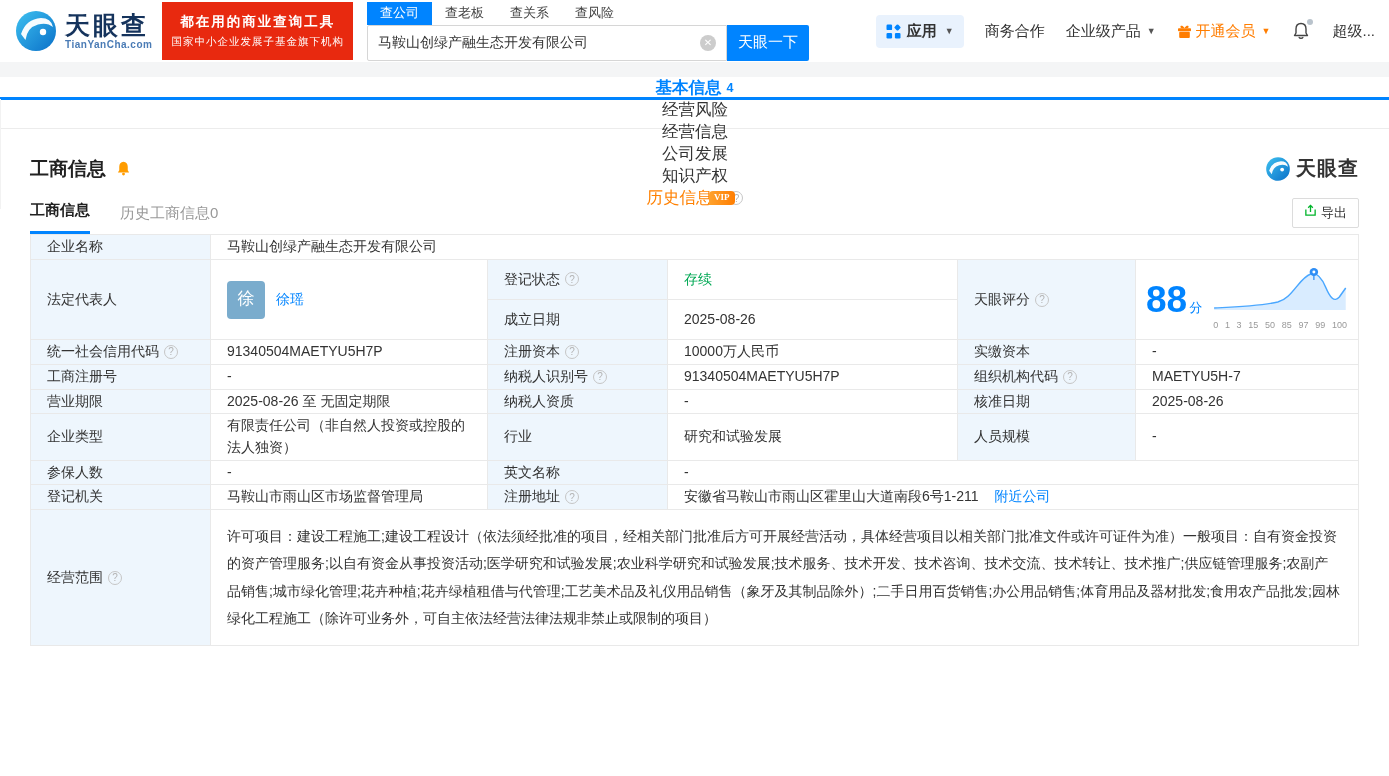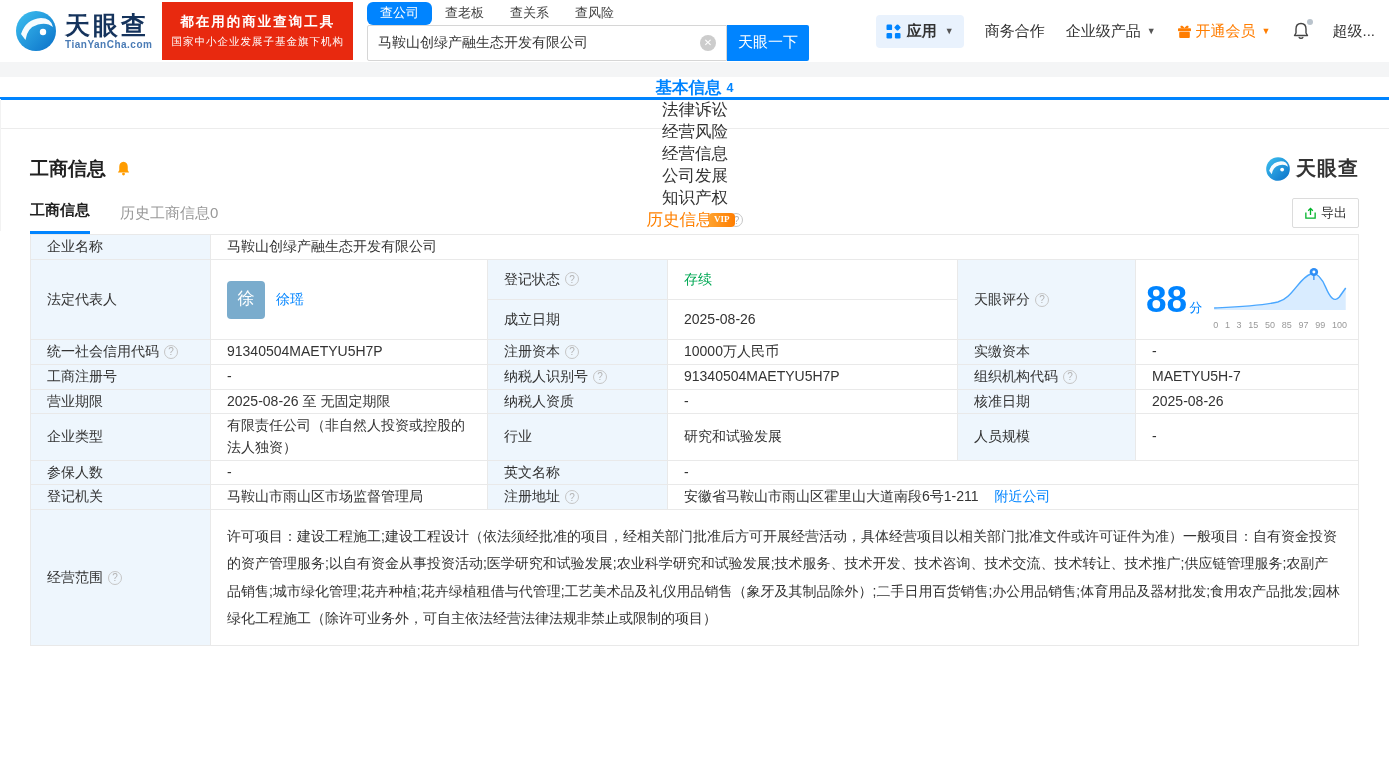--- a/index.html
+++ b/index.html
@@ -12,21 +12,21 @@
   .header { height: 62px; display: flex; align-items: center; padding: 0 14px; background: #fff; }
   .logo { display: flex; align-items: center; gap: 7px; cursor: pointer; }
   .logo-cn { font-size: 25px; font-weight: bold; color: #15335c; letter-spacing: 3px; line-height: 1.1; }
   .logo-en { font-size: 10px; color: #4a7bb5; letter-spacing: .5px; font-weight: bold; }
   .promo { background: #e8290f; color: #fff; text-align: center; padding: 10px 9px; margin-left: 10px; line-height: 1.55; }
   .promo-l1 { font-size: 13.5px; font-weight: bold; letter-spacing: 2px; }
   .promo-l2 { font-size: 10.5px; letter-spacing: 1px; }
   .search-wrap { margin-left: 14px; }
   .search-tabs { display: flex; align-items: center; font-size: 13px; color: #444; }
   .stab { padding: 2px 13px 3px; cursor: pointer; }
-  .stab.active { background: #0084ff; color: #fff; border-radius: 6px; }
+  .stab.active { background: #0084ff; color: #fff; }
   .search-box { display: flex; width: 442px; }
   .search-input-wrap { flex: 1; height: 36px; border: 1px solid #d6d6d6; border-radius: 2px 0 0 2px; display: flex; align-items: center; padding: 0 10px; background: #fff; }
   .search-input { border: none; outline: none; flex: 1; font-size: 14px; color: #333; font-family: inherit; }
   .clear-icon { width: 16px; height: 16px; border-radius: 50%; background: #ccc; color: #fff; font-size: 10px; display: flex; align-items: center; justify-content: center; cursor: pointer; }
   .search-btn { width: 82px; height: 36px; background: #0084ff; border: none; color: #fff; font-size: 15px; border-radius: 0 2px 2px 0; cursor: pointer; font-family: inherit; }
   .header-right { margin-left: auto; display: flex; align-items: center; gap: 21px; font-size: 15px; color: #333; white-space: nowrap; }
   .apps-btn { background: #e9f2fd; border-radius: 4px; padding: 7px 10px; display: flex; gap: 6px; align-items: center; font-weight: bold; cursor: pointer; }
   .caret { font-size: 9px; color: #555; margin-left: 2px; }
   .menu-item { cursor: pointer; display: flex; align-items: center; gap: 4px; }
   .vip-link { color: #ff7d00; }
@@ -48,21 +48,21 @@
   
   .section-head { display: flex; align-items: center; margin: 26px 30px 0; }
   .section-title { font-size: 19px; font-weight: bold; color: #222; }
   .section-bell { margin-left: 9px; display: flex; cursor: pointer; }
   .brand { margin-left: auto; display: flex; align-items: center; gap: 5px; }
   .brand-text { font-size: 20px; font-weight: bold; color: #333; letter-spacing: 1px; }
   
   .subtabs { display: flex; align-items: flex-end; margin: 16px 30px 0; }
   .subtab { font-size: 15px; color: #999; margin-right: 30px; padding-bottom: 11px; cursor: pointer; }
   .subtab.active { color: #222; font-weight: bold; border-bottom: 3px solid #0084ff; }
-  .export-btn { margin-left: auto; margin-bottom: 6px; border: 1px solid #dcdcdc; background: #fff; border-radius: 2px; padding: 5px 11px; font-size: 13px; color: #333; display: flex; align-items: center; gap: 4px; cursor: pointer; font-family: inherit; }
+  .export-btn { margin-left: auto; margin-bottom: 6px; border: 1px solid #dcdcdc; background: #fff; border-radius: 2px; padding: 5px 11px; font-size: 13px; color: #333; display: flex; gap: 4px; cursor: pointer; font-family: inherit; }
   
   .info-table { width: calc(100% - 60px); margin: 0 30px; border-collapse: collapse; table-layout: fixed; }
   .info-table td { border: 1px solid #e9e9e9; padding: 1px 16px; font-size: 14px; color: #333; vertical-align: middle; line-height: 1.55; word-break: break-all; }
   td.lbl { background: #eef6fd; color: #333; }
   .lbl-inner { display: flex; align-items: center; }
   .green { color: #00a854; }
   .blue-link { color: #0084ff; cursor: pointer; }
   .rep { display: flex; align-items: center; }
   .avatar { width: 38px; height: 38px; border-radius: 4px; background: #7aaccd; color: #fff; font-size: 17px; display: flex; align-items: center; justify-content: center; flex: none; cursor: pointer; }
   .rep-name { margin-left: 11px; font-size: 14px; }
@@ -157,23 +157,20 @@
 </div>
 
 <div class="gap"></div>
 
 <div class="nav">
   <div class="nav-tab active">
     <span>基本信息</span>
     <span class="nav-count">4</span>
   </div>
   <div class="nav-tab">
-    <span>法律诉讼</span>
-  </div>
-  <div class="nav-tab">
     <span>经营风险</span>
   </div>
   <div class="nav-tab">
     <span>经营信息</span>
   </div>
   <div class="nav-tab">
     <span>公司发展</span>
   </div>
   <div class="nav-tab">
     <span>知识产权</span>

